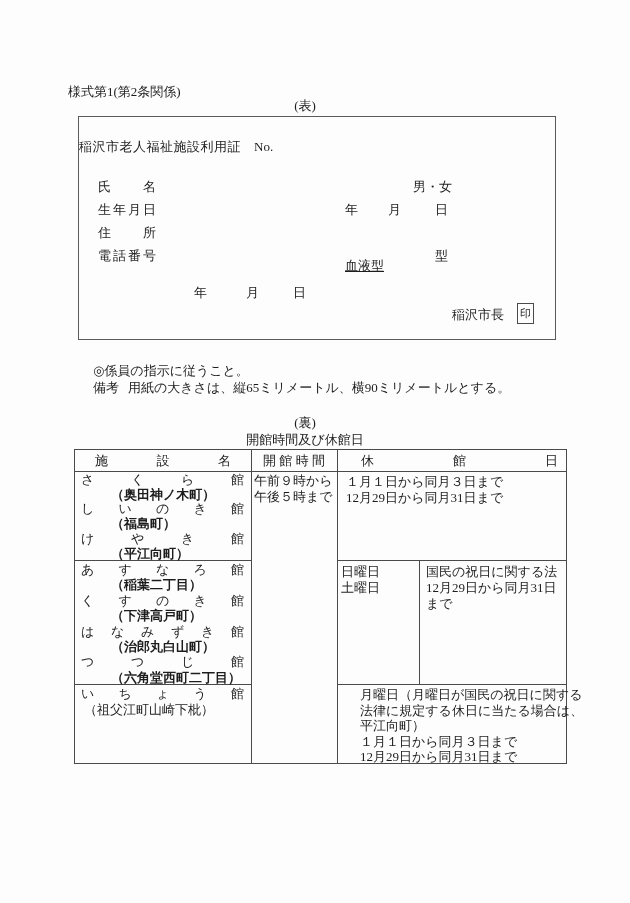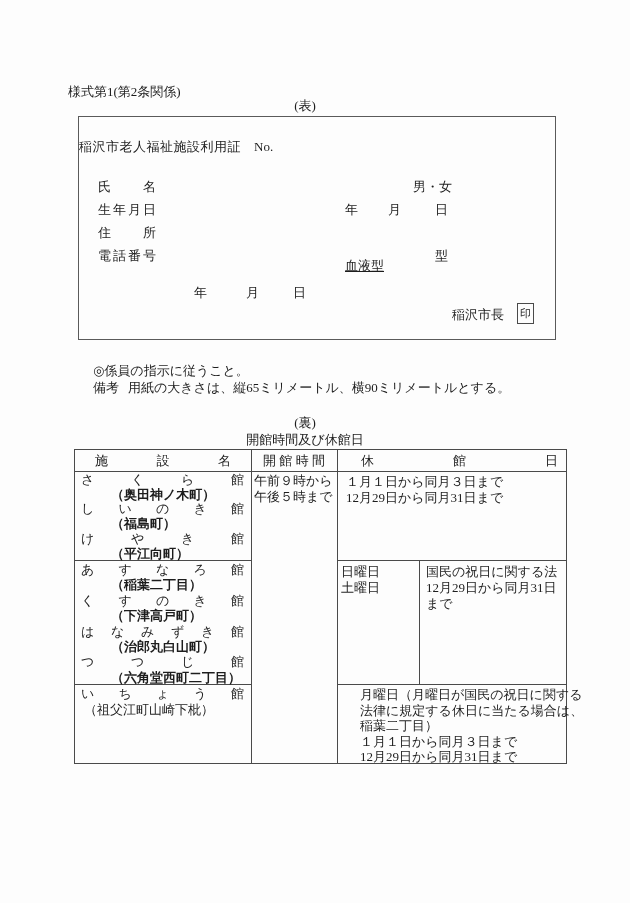--- a/index.html
+++ b/index.html
@@ -232,19 +232,19 @@
           <span>ょ</span>
           <span>う</span>
           <span>館</span>
         </div>
       <div class="fac-loc-flush">（祖父江町山崎下枇）</div>
     </div>
 
     <div class="cell g2" style="left:262px;top:234px;width:229px;height:79px;padding:3px 1px 0 7px;margin-left:16px;">
       <div>月曜日（月曜日が国民の祝日に関する</div>
       <div>法律に規定する休日に当たる場合は、</div>
-      <div>稲葉二丁目）</div>
+      <div>平江向町）</div>
       <div>１月１日から同月３日まで</div>
       <div>12月29日から同月31日まで</div>
     </div>
   </div>
 
 </div>
 
 </body></html>

